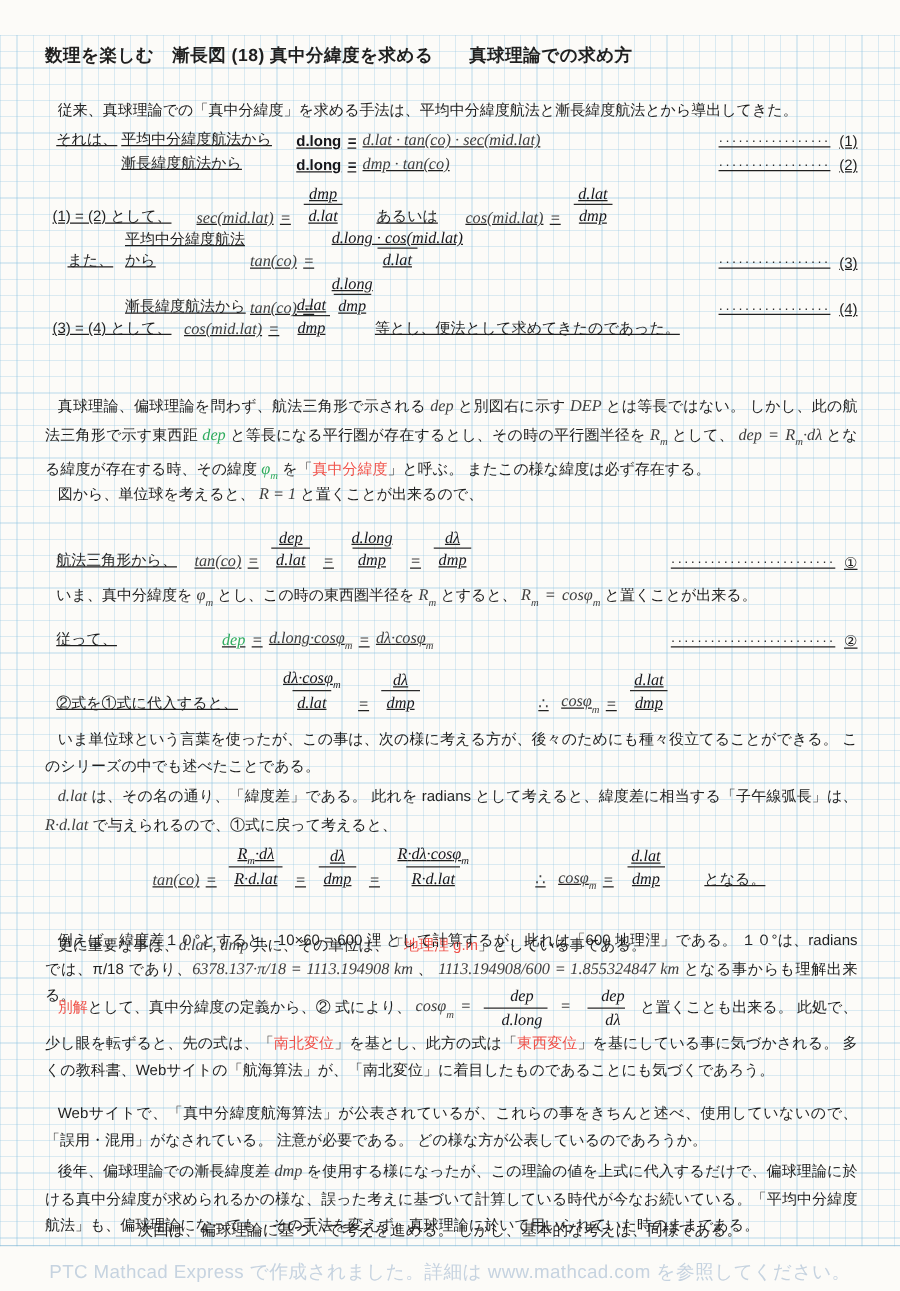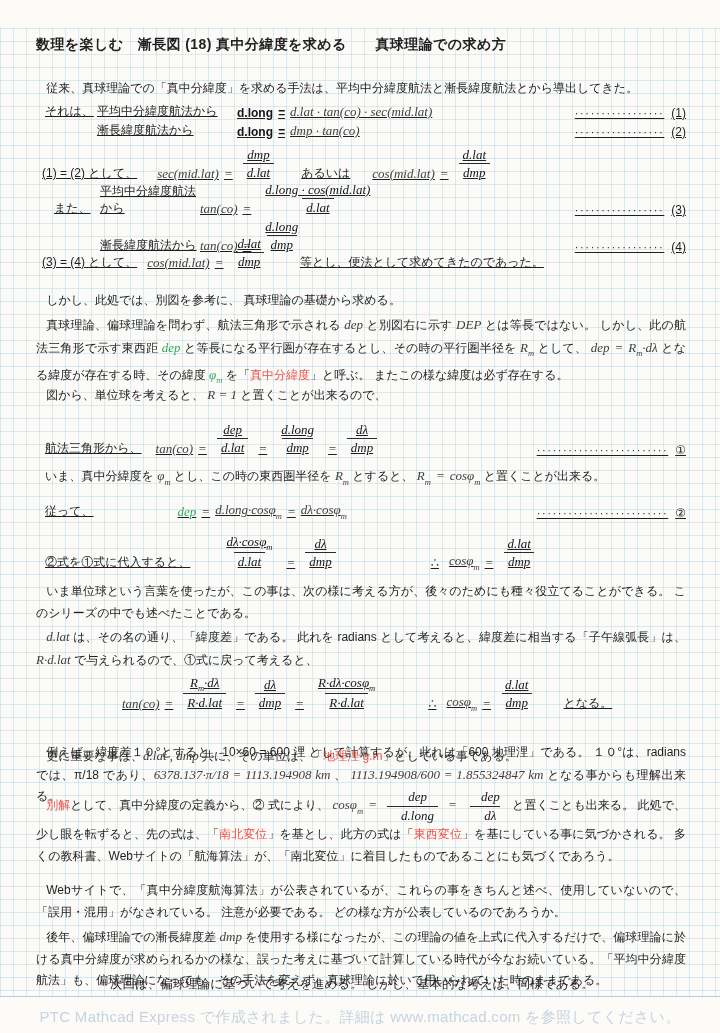--- a/index.html
+++ b/index.html
@@ -124,21 +124,20 @@
       <span>(3) = (4) として、</span>
       <span class="m" style="margin-left:10px">cos(mid.lat)</span>
       <span class="m eqs">=</span>
       <span class="fr">
           <span class="fn">d.lat</span>
           <span class="fd">dmp</span>
         </span>
       <span style="margin-left:30px">等とし、便法として求めてきたのであった。</span>
     </div>
 
-    <div class="blk para" style="top:290px">しかし、此処では、別図を参考に、 真球理論の基礎から求める。</div>
 
     <div class="blk para" style="top:314px">
       <span>真球理論、偏球理論を問わず、航法三角形で示される </span><span class="m">dep</span><span> と別図右に示す </span><span class="m">DEP</span><span> とは等長ではない。 しかし、此の航法三角形で示す東西距 </span><span class="m green">dep</span><span> と等長になる平行圏が存在するとし、その時の平行圏半径を </span><span class="m"><span>R</span><sub>m</sub></span><span> として、 </span><span class="m"><span>dep</span><span class="eqs">=</span><span>R</span><sub>m</sub><span>·</span><span>dλ</span></span><span> となる緯度が存在する時、その緯度 </span><span class="m green"><span>φ</span><sub>m</sub></span><span> を「</span><span class="red">真中分緯度</span><span>」と呼ぶ。 またこの様な緯度は必ず存在する。</span>
     </div>
 
     <div class="blk para" style="top:384px">
       <span>図から、単位球を考えると、 </span><span class="m">R = 1</span><span> と置くことが出来るので、</span>
     </div>
 
     <div class="blk eq" style="top:417px;height:40px;padding-left:9px">

